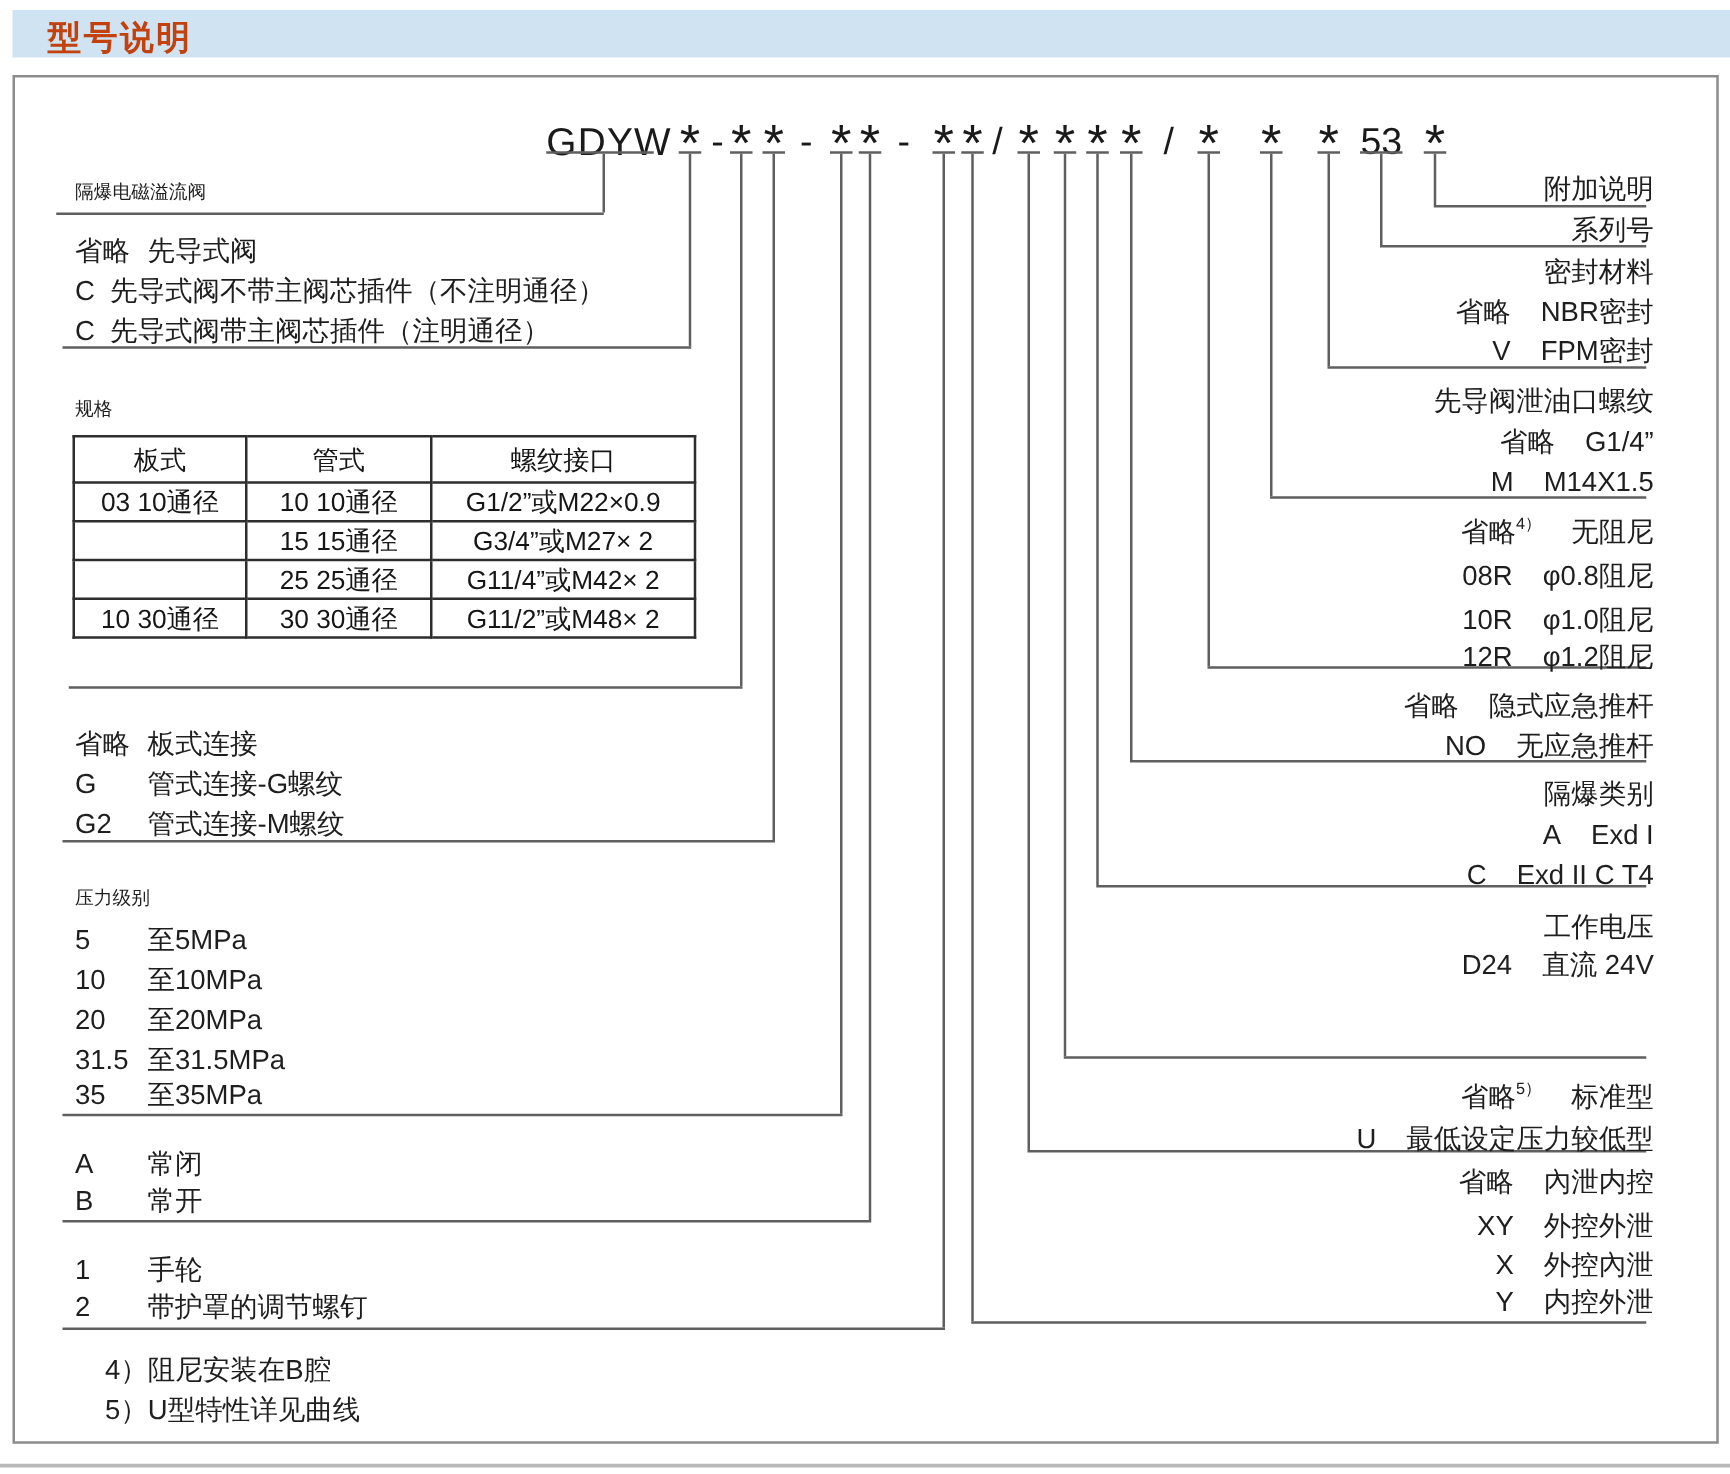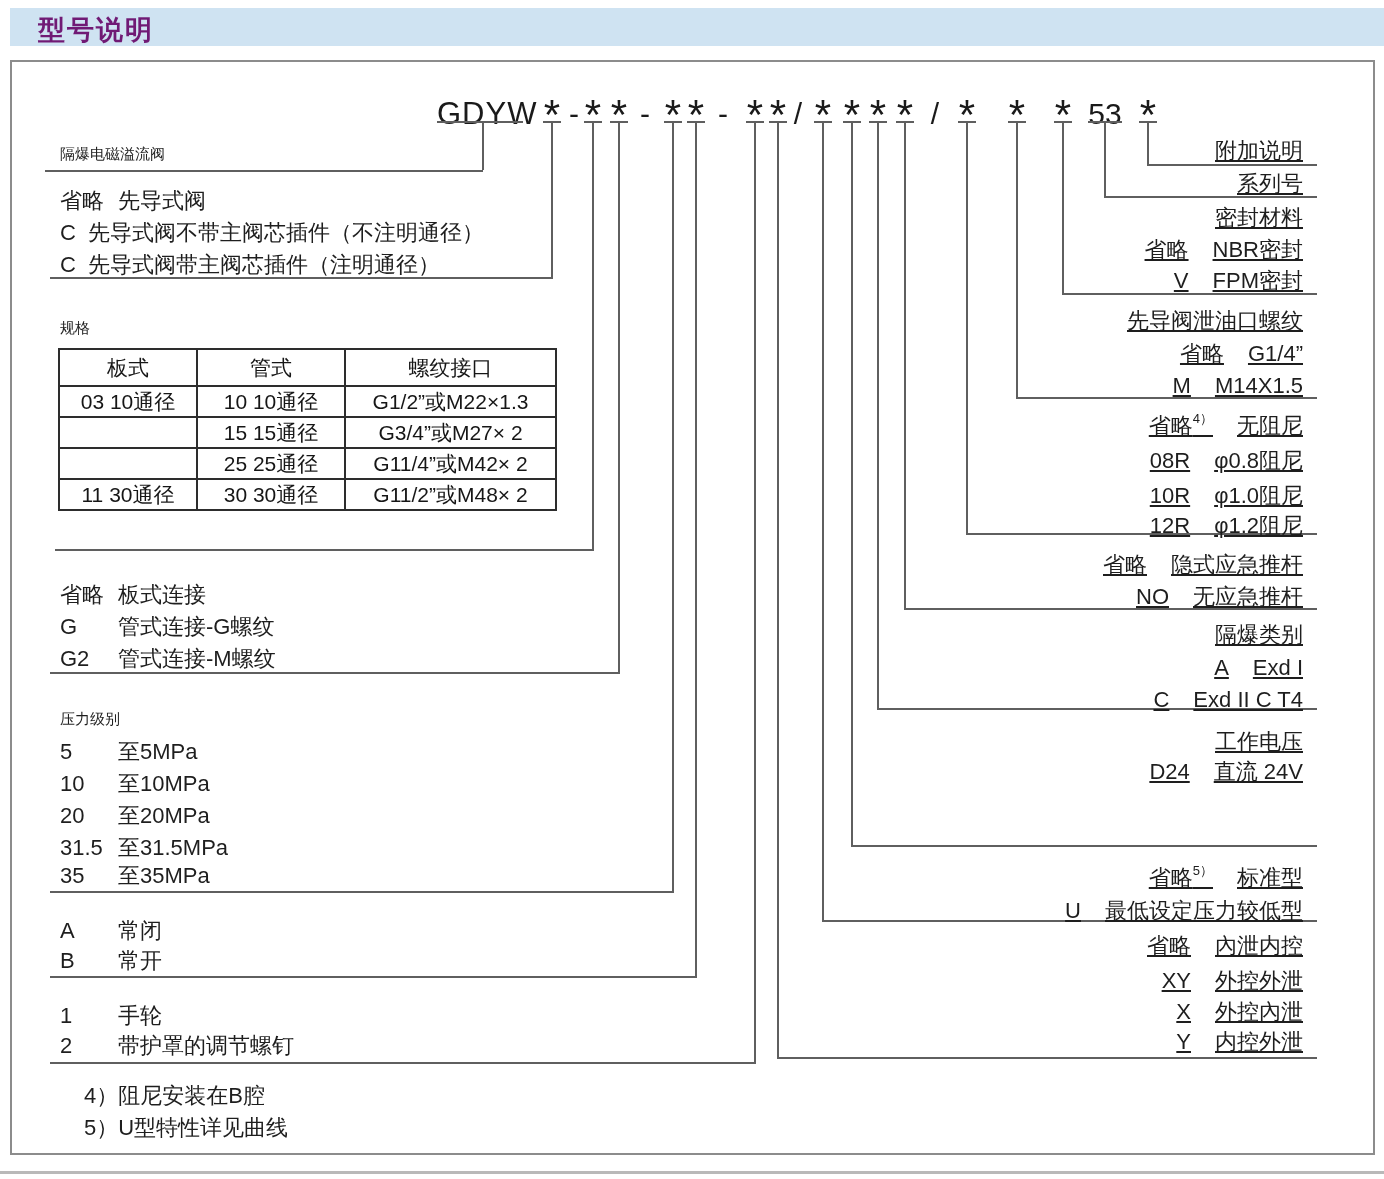--- a/index.html
+++ b/index.html
@@ -1,20 +1,20 @@
 <!DOCTYPE html>
 <html><head>
 <meta charset="utf-8">
 <style>
   html,body{margin:0;padding:0;background:#ffffff;}
   .page{position:relative;width:1384px;height:1179px;background:#ffffff;overflow:hidden;
         font-family:"Liberation Sans","DejaVu Sans",sans-serif;color:#1e1e1e;}
   
   .titlebar{position:absolute;left:10px;top:8px;right:0;height:38px;background:#cfe3f2;}
-  .titlebar .t{position:absolute;left:28px;top:4px;font-size:27px;font-weight:bold;color:#701a75;letter-spacing:2px;text-align:right;}
+  .titlebar .t{position:absolute;left:28px;top:4px;font-size:27px;font-weight:bold;color:#c2410c;letter-spacing:2px;text-align:right;}
   
   .frame{position:absolute;left:10px;top:60px;width:1361px;height:1091px;border:2px solid #8c8c8c;background:#ffffff;}
   .pagerule{position:absolute;left:0;top:1171px;width:1384px;height:3px;background:#b9b9b9;}
   
   .tk{position:absolute;top:92px;line-height:44px;white-space:nowrap;color:#1a1a1a;}
   .tk.prefix{left:437px;font-size:31px;letter-spacing:1px;}
   .tk.c{transform:translateX(-50%);}
   .tk.star{font-size:42px;line-height:46px;}
   .tk.op{font-size:30px;}
   .tk.num{font-size:30px;}
@@ -22,22 +22,22 @@
   .hl,.vl{position:absolute;background:#5f5f5f;}
   .hl{height:2px;}
   .vl{width:2px;}
   
   .lrow{position:absolute;left:0;height:30px;font-size:22px;line-height:30px;white-space:nowrap;}
   .lrow .lc{position:absolute;left:60px;}
   .lrow .ld{position:absolute;left:118px;}
   .lrow .ld.tight{left:88px;}
   .lone{position:absolute;left:60px;font-size:15px;line-height:30px;white-space:nowrap;}
   
-  .rrow{position:absolute;right:81px;height:30px;display:flex;gap:24px;justify-content:flex-end;
-        font-size:22px;line-height:30px;white-space:nowrap;text-decoration:underline;}
+  .rrow{position:absolute;right:61px;height:30px;display:flex;gap:24px;justify-content:flex-end;
+        font-size:22px;line-height:30px;white-space:nowrap;}
   .rrow sup{font-size:13px;position:relative;top:-2px;line-height:0;}
   
   table.spec{position:absolute;left:58px;top:348px;border-collapse:collapse;table-layout:fixed;
              font-size:21px;color:#161616;}
   table.spec td,table.spec th{border:2px solid #2d2d2d;text-align:center;padding:0;font-weight:normal;
              white-space:nowrap;overflow:hidden;}
   table.spec th{height:35px;font-family:Liberation Mono, monospace;}
   table.spec td{height:29px;}
   .notes .n{position:absolute;left:84px;font-size:22px;line-height:30px;white-space:nowrap;}
 </style>
@@ -156,34 +156,34 @@
       </colgroup>
     <tbody>
         <tr>
       <th>板式</th>
       <th>管式</th>
       <th>螺纹接口</th>
     </tr>
     <tr>
       <td>03  10通径</td>
       <td>10  10通径</td>
-      <td>G1/2”或M22×1.3</td>
+      <td>G1/2”或M22×0.9</td>
     </tr>
     <tr>
       <td></td>
       <td>15  15通径</td>
       <td>G3/4”或M27× 2</td>
     </tr>
     <tr>
       <td></td>
       <td>25  25通径</td>
       <td>G11/4”或M42× 2</td>
     </tr>
     <tr>
-      <td>11  30通径</td>
+      <td>10  30通径</td>
       <td>30  30通径</td>
       <td>G11/2”或M48× 2</td>
     </tr>
   </tbody>
     </table>
 
   <div class="lrow" style="top:580px">
     <span class="lc">省略</span>
     <span class="ld">板式连接</span>
   </div>

